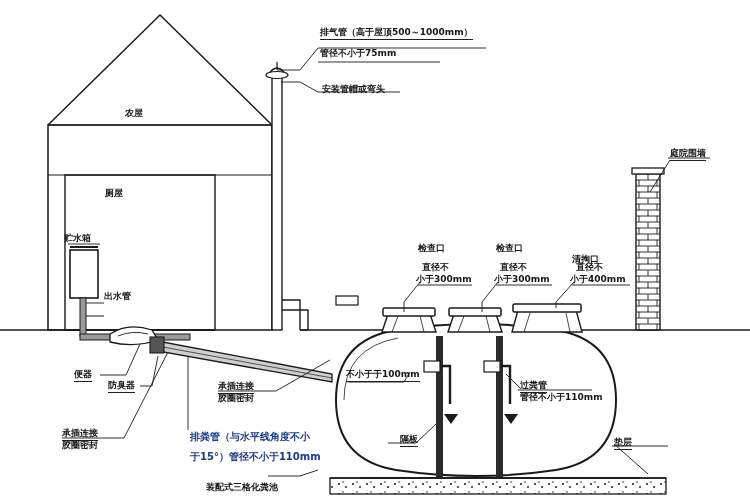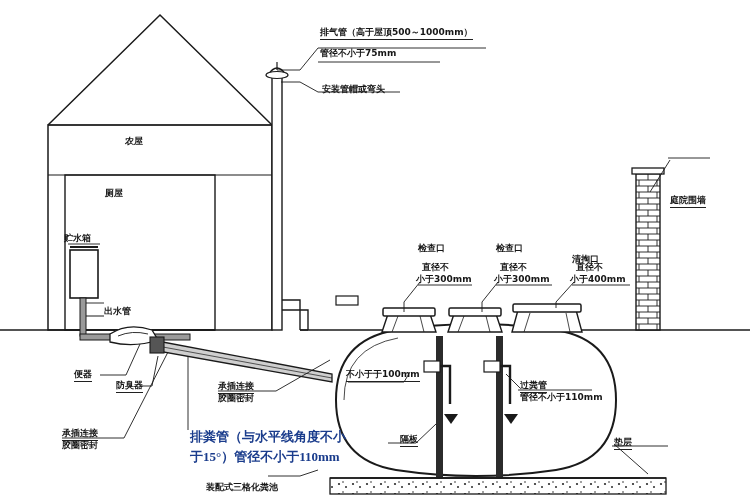--- a/index.html
+++ b/index.html
@@ -15,21 +15,21 @@
   .lbl{
     position:absolute;
     font-family:"DejaVu Sans","Liberation Sans",sans-serif;
     font-size:9px;
     font-weight:700;
     color:#161616;
     white-space:nowrap;
     line-height:11px;
     letter-spacing:0px;
   }
-  .lbl.sm{font-size:13px;line-height:10px;font-family:Liberation Serif, serif;}
+  .lbl.sm{font-size:10px;line-height:10px;}
   .ul{border-bottom:1px solid #202020;padding-bottom:1px;}
 </style>
 </head>
 <body>
 
 <div id="stage">
 
   <svg viewBox="0 0 750 500">
     <defs>
       <pattern id="gravel" x="0" y="0" width="14" height="10" patternUnits="userSpaceOnUse">
@@ -202,28 +202,28 @@
       <path d="M670 160 L650 192"></path>
 
       <path d="M268 476 L300 476 L318 470"></path>
     </g>
   </svg>
 
   <div class="lbl ul" style="left:320px;top:27px;">排气管（高于屋顶500～1000mm）</div>
   <div class="lbl" style="left:320px;top:48px;">管径不小于75mm</div>
   <div class="lbl" style="left:322px;top:84px;">安装管帽或弯头</div>
 
-  <div class="lbl" style="left:125px;top:136px;">农屋</div>
+  <div class="lbl" style="left:125px;top:108px;">农屋</div>
   <div class="lbl" style="left:105px;top:188px;">厕屋</div>
 
   <div class="lbl" style="left:64px;top:233px;">贮水箱</div>
-  <div class="lbl" style="left:104px;top:306px;text-align:right;">出水管</div>
+  <div class="lbl" style="left:104px;top:291px;text-align:right;">出水管</div>
 
   <div class="lbl ul" style="left:74px;top:369px;">便器</div>
-  <div class="lbl ul" style="left:116px;top:380px;">防臭器</div>
+  <div class="lbl ul" style="left:108px;top:380px;">防臭器</div>
 
   <div class="lbl ul" style="left:62px;top:428px;">承插连接</div>
   <div class="lbl" style="left:62px;top:440px;">胶圈密封</div>
 
   <div class="lbl ul" style="left:218px;top:381px;">承插连接</div>
   <div class="lbl" style="left:218px;top:393px;">胶圈密封</div>
 
   <div class="lbl sm" style="left:190px;top:432px;color:#1a3c8c;">排粪管（与水平线角度不小</div>
   <div class="lbl sm" style="left:190px;top:452px;color:#1a3c8c;">于15°）管径不小于110mm</div>
 
@@ -239,17 +239,17 @@
 
   <div class="lbl" style="left:572px;top:254px;">清掏口</div>
   <div class="lbl" style="left:576px;top:262px;">直径不</div>
   <div class="lbl" style="left:570px;top:274px;">小于400mm</div>
 
   <div class="lbl ul" style="left:520px;top:380px;">过粪管</div>
   <div class="lbl" style="left:520px;top:392px;">管径不小于110mm</div>
 
   <div class="lbl ul" style="left:400px;top:434px;">隔板</div>
   <div class="lbl ul" style="left:614px;top:437px;">垫层</div>
-  <div class="lbl ul" style="left:670px;top:148px;margin-top:47px;">庭院围墙</div>
+  <div class="lbl ul" style="left:670px;top:148px;">庭院围墙</div>
 
   <div class="lbl" style="left:206px;top:482px;">装配式三格化粪池</div>
 
 </div>
 
 </body></html>

